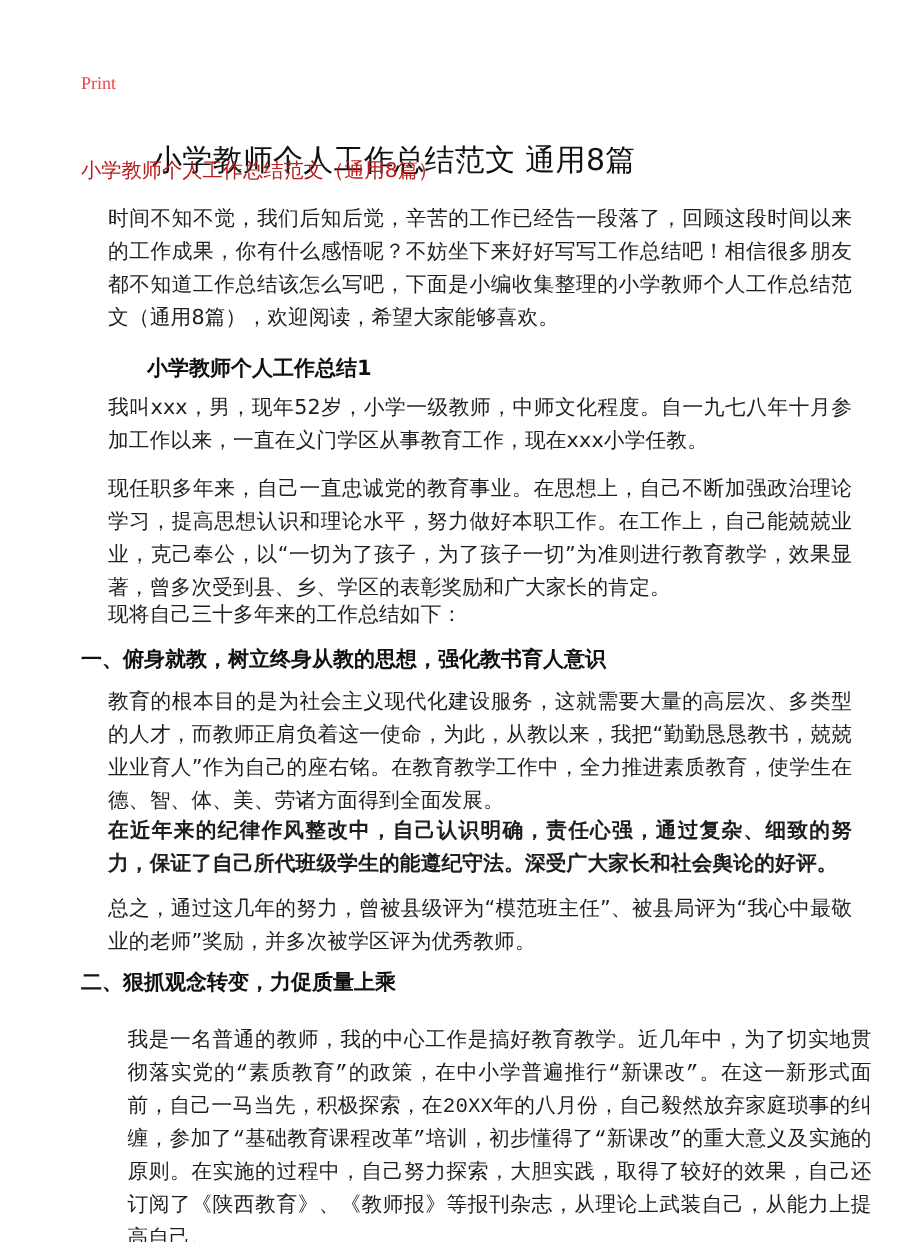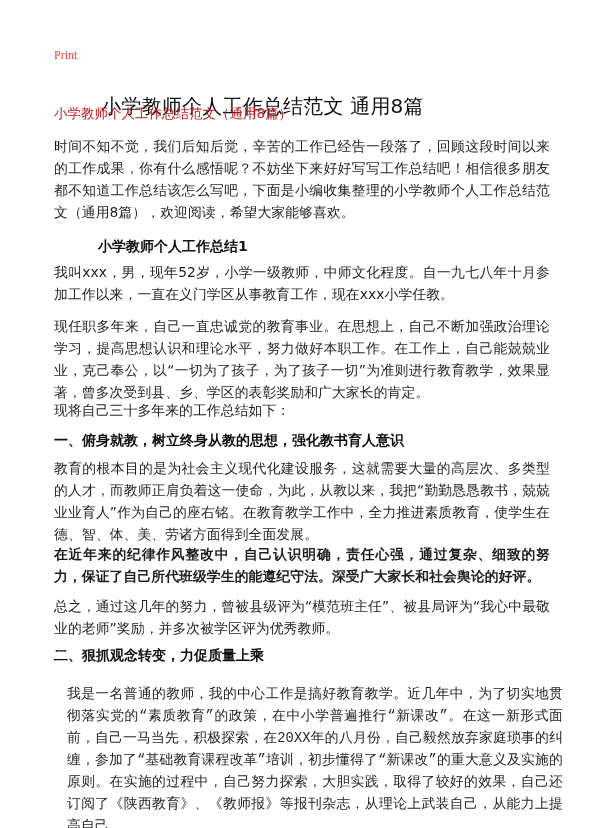--- a/index.html
+++ b/index.html
@@ -15,21 +15,21 @@
   }
   .doc-title {
     position: absolute; left: 0; width: 525px; top: 80px;
     text-align: center; font-size: 20px; font-weight: normal; color: #111;
     letter-spacing: 0.2px;
   }
   .subtitle {
     position: absolute; left: 54px; top: 105px; font-size: 13.5px; color: #b91c1c;
   }
   .para {
-    position: absolute; left: 54px; width: 496px;
+    position: absolute; left: 72px; width: 496px;
     font-size: 13.8px; line-height: 22px; color: #1e1e1e;
     text-align: justify; letter-spacing: 0.1px;
   }
   .heading {
     position: absolute; left: 54px; width: 496px;
     font-size: 14px; font-weight: bold; color: #111; line-height: 20px;
   }
 </style>
 </head>
 <body>

